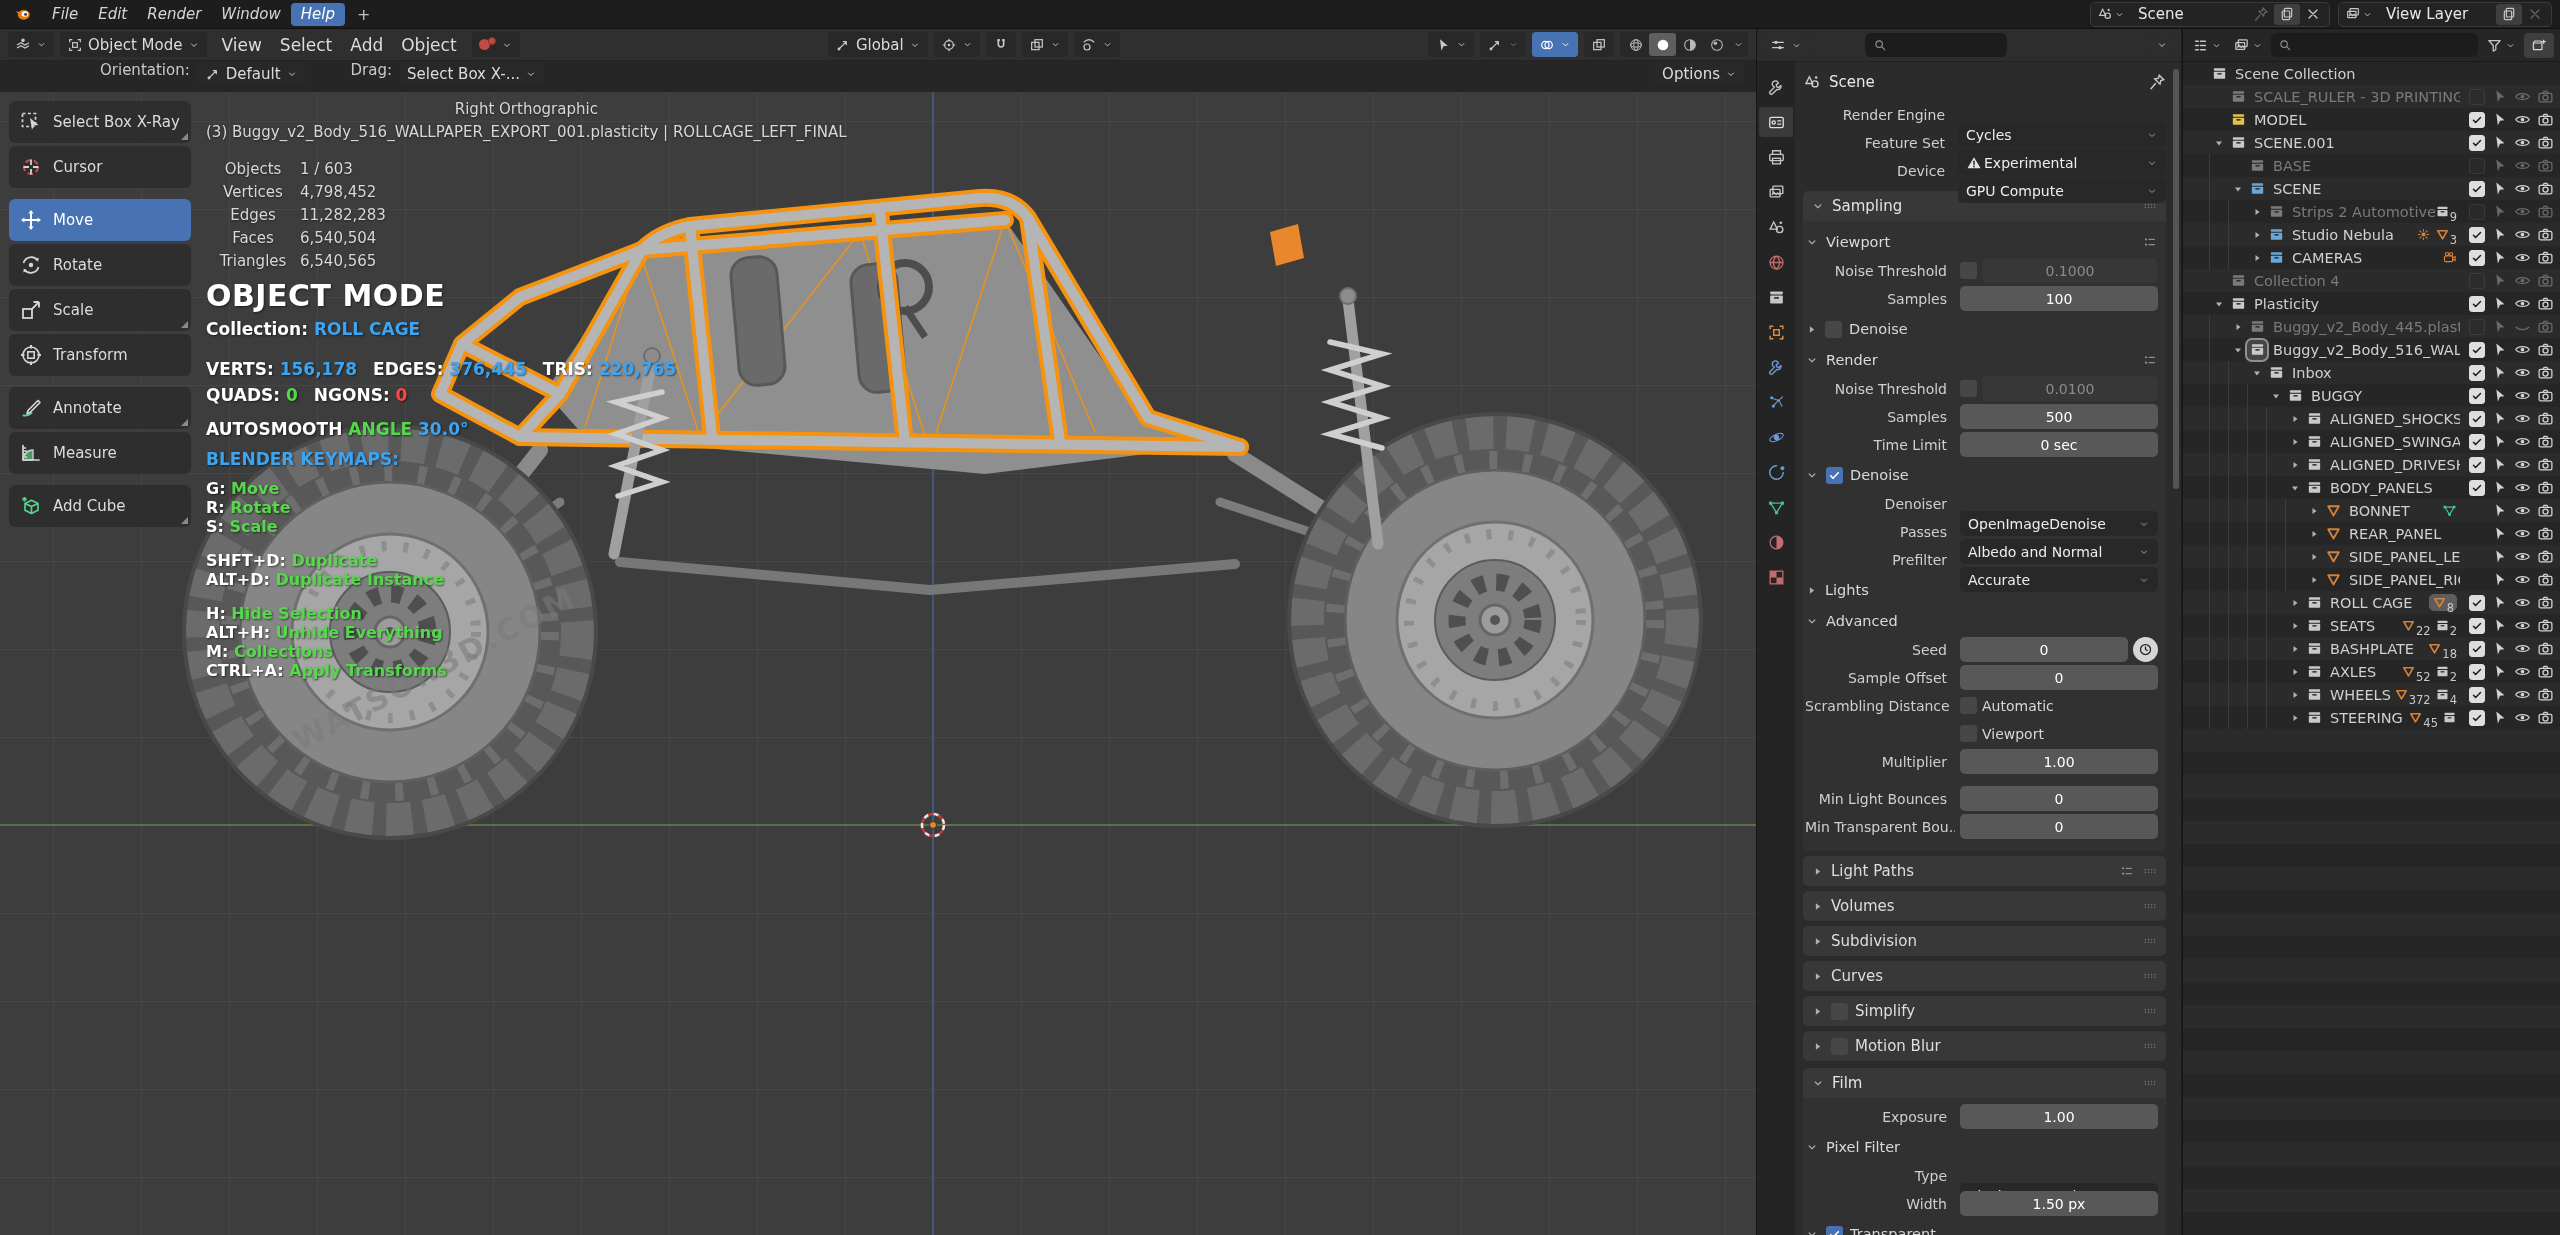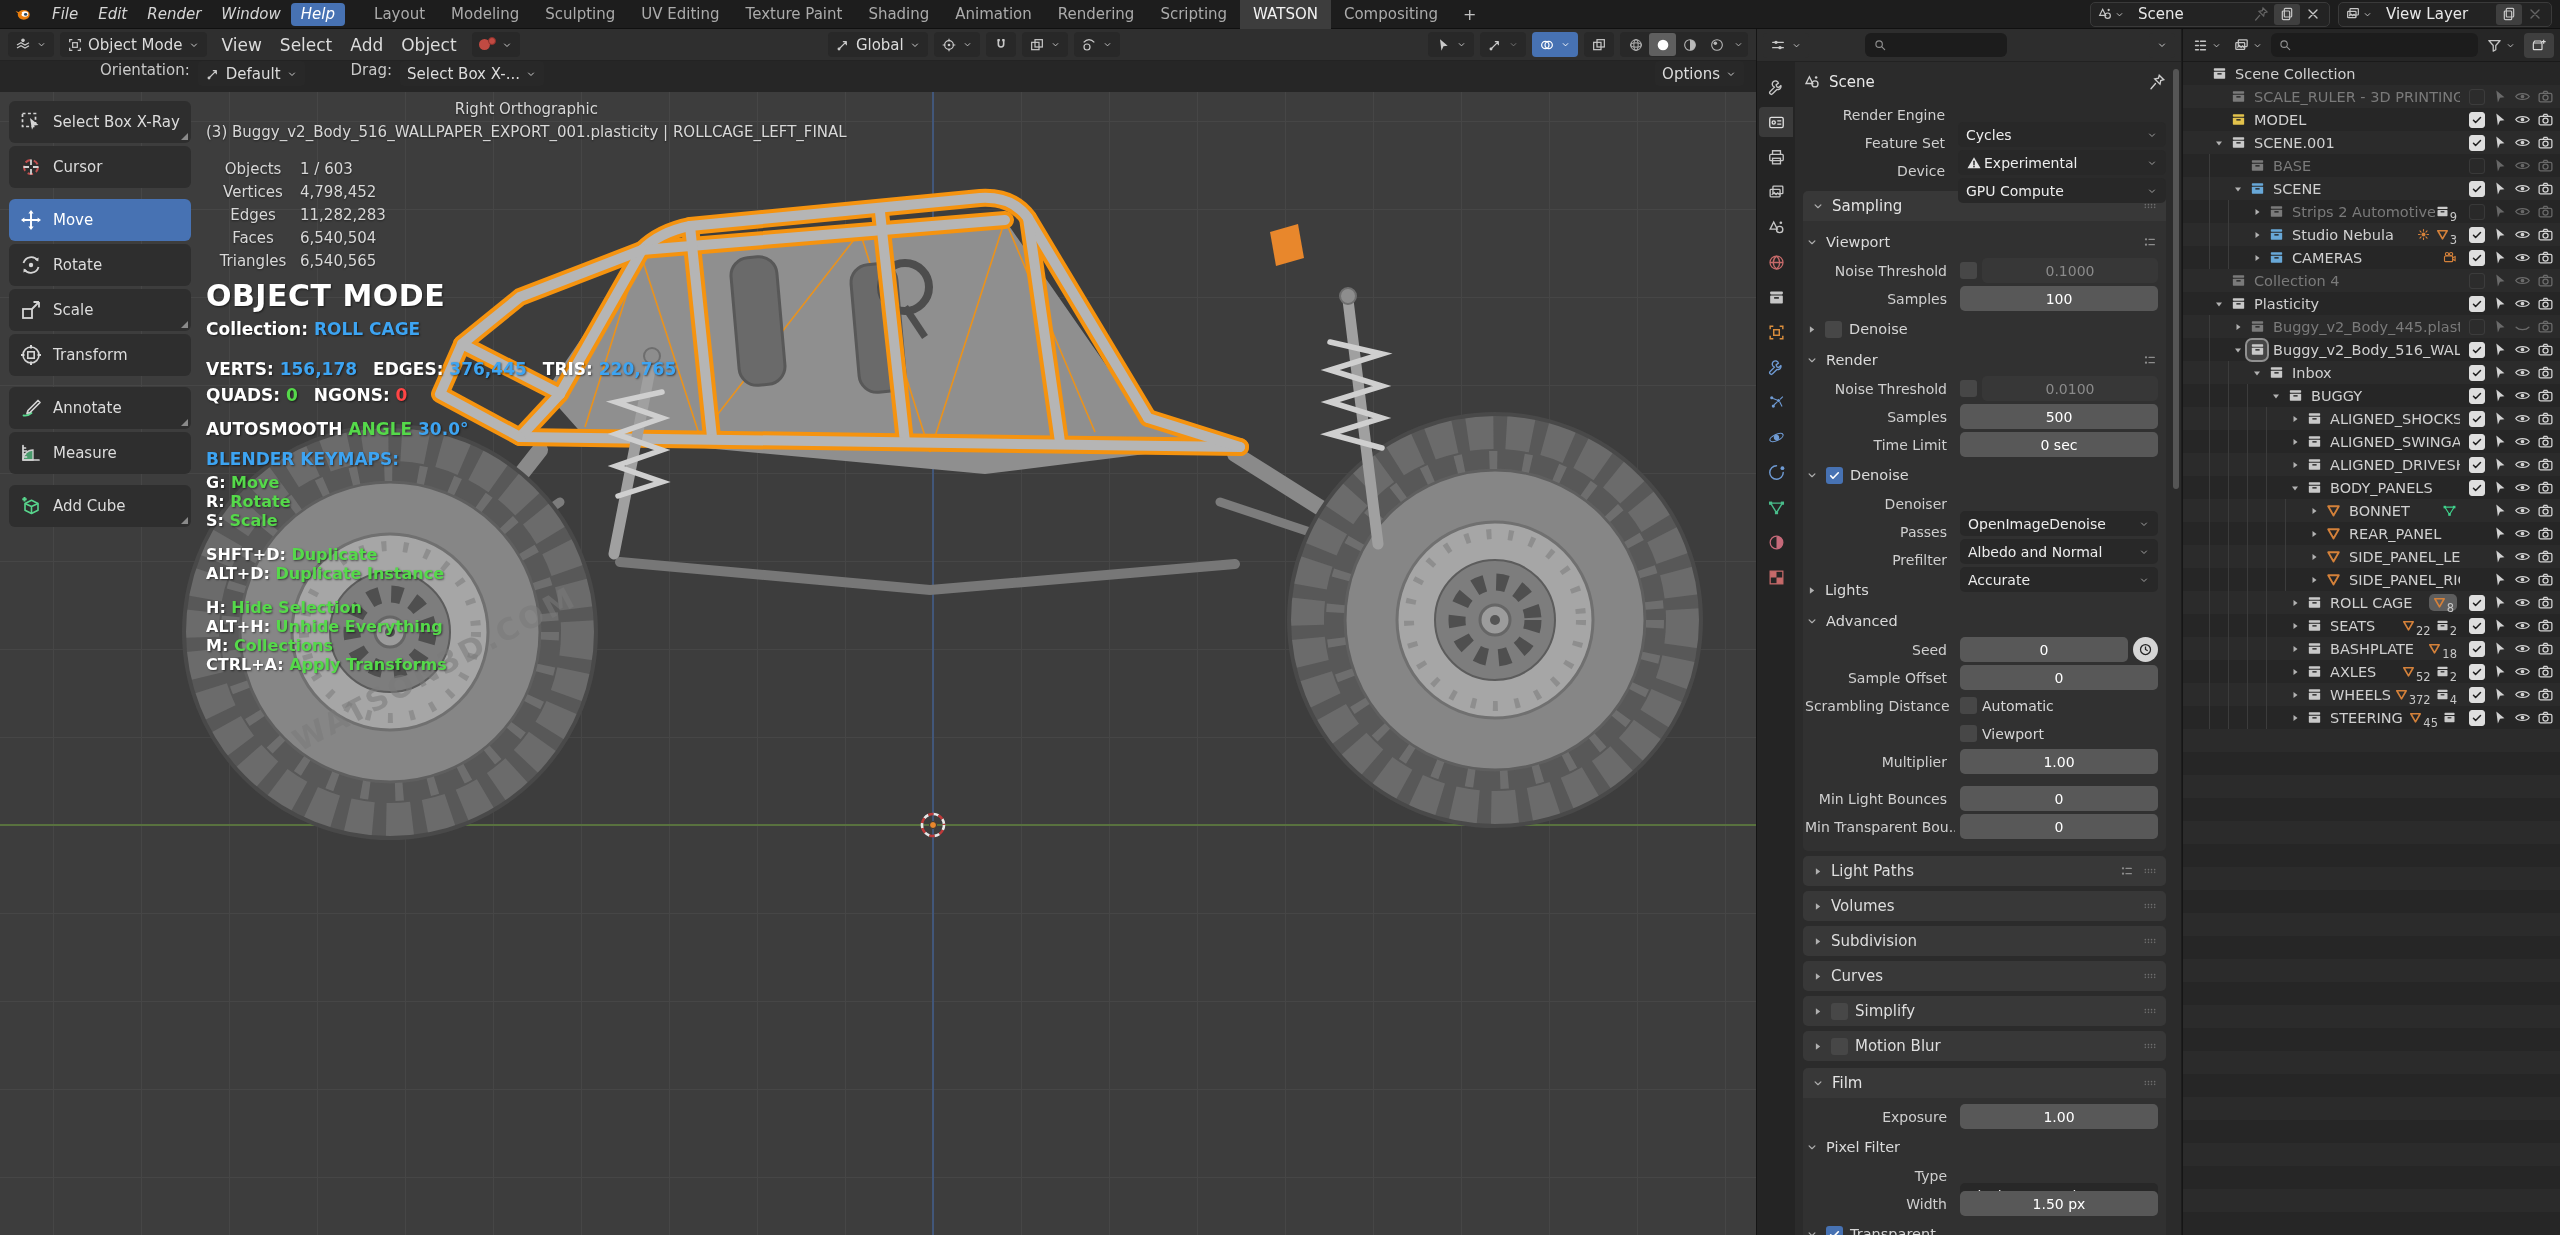--- a/index.html
+++ b/index.html
@@ -63,21 +63,21 @@
   .stat .l { width:94px; }
   .stats-block { margin-top:14px; }
 
   .vp-hud { position:absolute; left:206px; top:186px; font-weight:bold; z-index:10;
     text-shadow:1px 1px 2px rgba(0,0,0,.55); }
   .hud-mode { font-size:30px; color:#fff; letter-spacing:.5px; }
   .hline { font-size:17px; margin-top:6px; color:#fff; }
   .hline.counts { margin-top:20px; }
   .hline .pair { margin-right:16px; }
   .hw{color:#fff} .hb{color:#3da4f2} .hg{color:#55d94a} .hr{color:#ff4545}
-  .kmaps { margin-top:4px; }
+  .kmaps { margin-top:10px; }
   .kline { font-size:16px; line-height:19px; color:#fff; }
   .kline.gap { margin-top:15px; }
   .kline .act { color:#55d94a; }
 
   
   .tool-col { position:absolute; left:9px; top:101px; width:182px; z-index:20; }
   .tool { height:42px; background:#2e2e2e; border-radius:6px; margin-bottom:3px; display:flex;
     align-items:center; gap:10px; padding:0 10px; font-size:15px; color:#dcdcdc; position:relative; }
   .tool.gap { margin-top:11px; }
   .tool.active { background:#4772b3; color:#fff; }
@@ -537,33 +537,20 @@
           <path d="M2 8l9 3-3 3z" fill="#e87d0d"></path>
         </svg>
     </span>
     <nav id="topbar-menus" style="display:flex">
         <div class="menu-item">File</div>
         <div class="menu-item">Edit</div>
         <div class="menu-item">Render</div>
         <div class="menu-item">Window</div>
         <div class="menu-item active">Help</div>
       </nav>
-    <nav id="workspaces" class="ws-tabs">
-        <div class="ws-tab">Layout</div>
-        <div class="ws-tab">Modeling</div>
-        <div class="ws-tab">Sculpting</div>
-        <div class="ws-tab">UV Editing</div>
-        <div class="ws-tab">Texture Paint</div>
-        <div class="ws-tab">Shading</div>
-        <div class="ws-tab">Animation</div>
-        <div class="ws-tab">Rendering</div>
-        <div class="ws-tab">Scripting</div>
-        <div class="ws-tab active">WATSON</div>
-        <div class="ws-tab">Compositing</div>
-      </nav>
     <span class="ws-plus">+</span>
 
     <div class="topbar-right">
       <div class="selector">
         <span class="seldd">
             <svg class="ic">
               <use href="#i-scene-ball"></use>
             </svg>
             <svg class="ic" style="width:11px;height:11px">
               <use href="#i-chev"></use>

